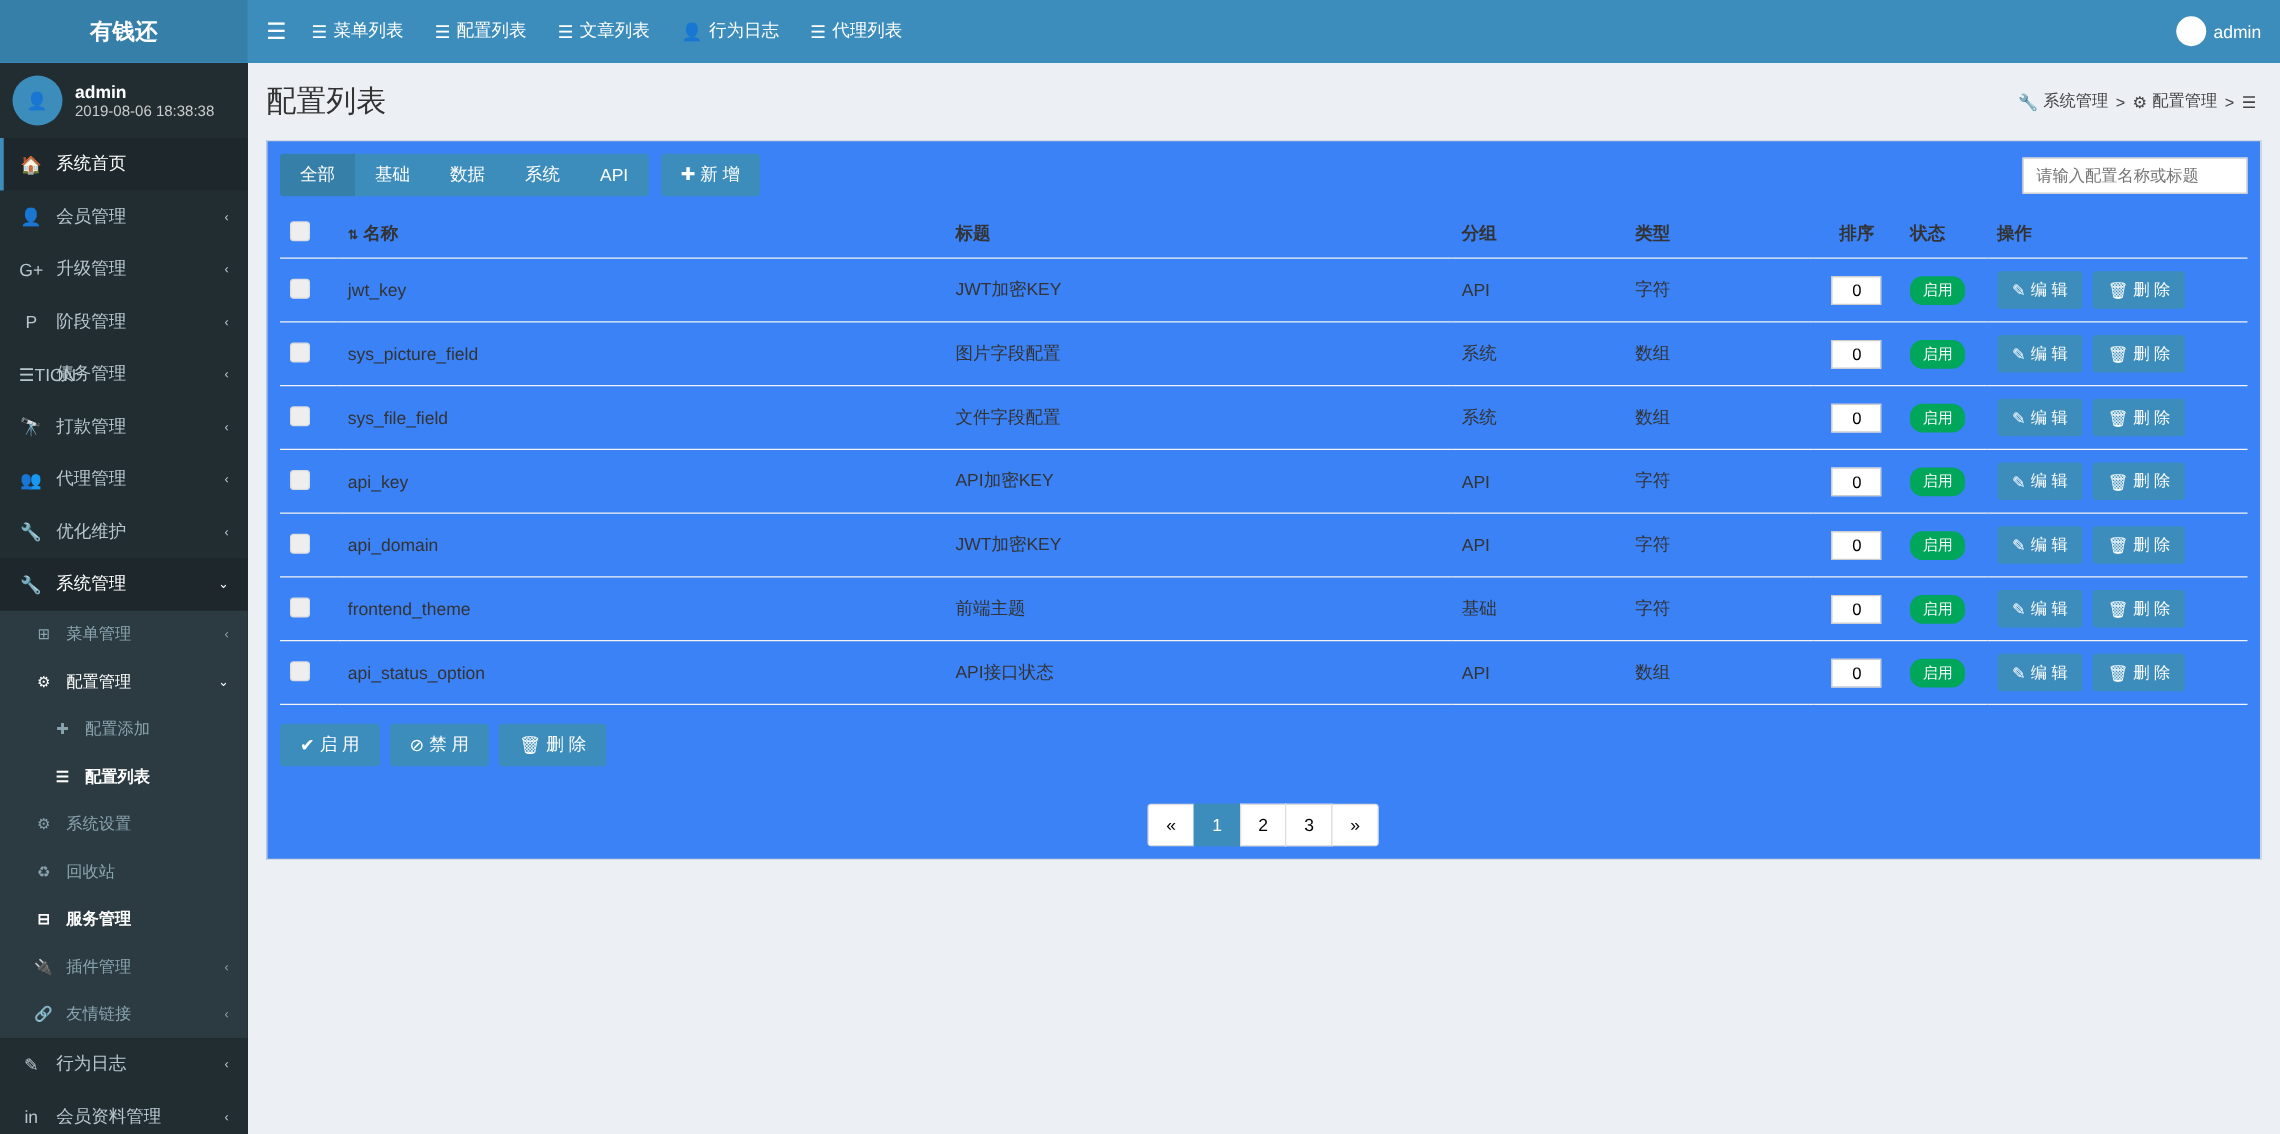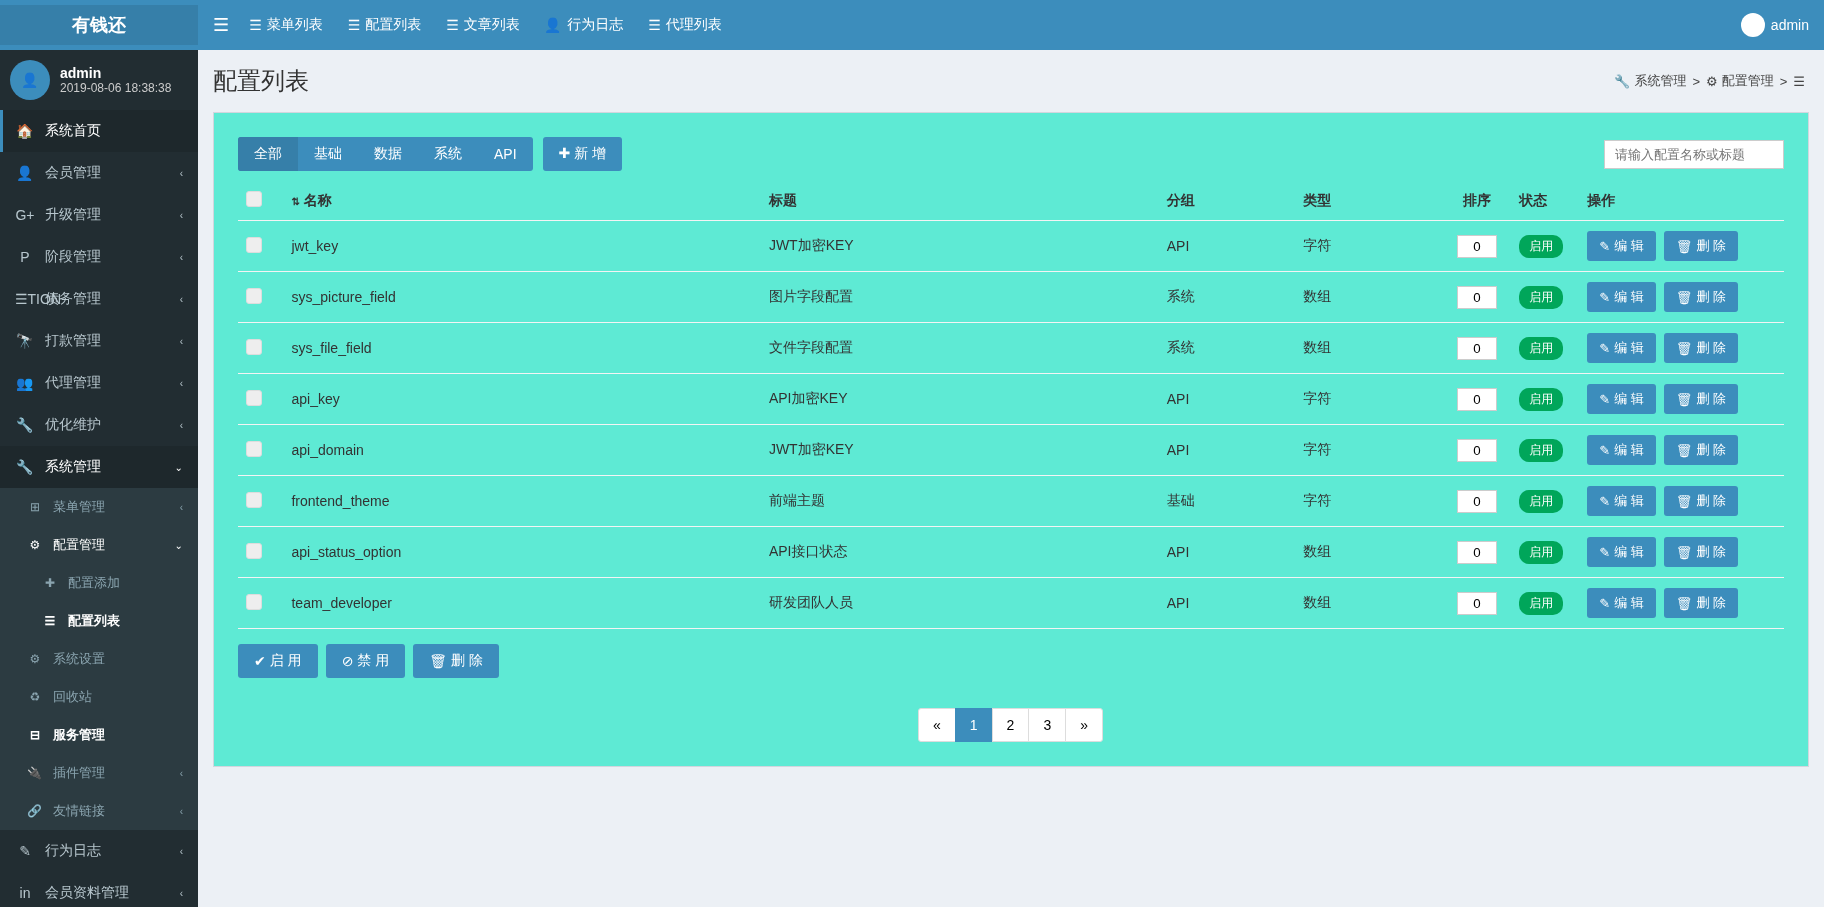--- a/index.html
+++ b/index.html
@@ -1,20 +1,20 @@
 <!DOCTYPE html>
 <html><head>
   <meta charset="utf-8">
   <style>
     * { margin: 0; padding: 0; box-sizing: border-box; }
     body { font-family: "Microsoft YaHei", Arial, sans-serif; font-size: 14px; color: #333; background: #ecf0f5; }
     
     
     .top-header { height: 50px; background: #3c8dbc; display: flex; align-items: center; position: fixed; top: 0; left: 0; right: 0; z-index: 100; }
-    .logo { width: 198px; height: 40px; display: flex; align-items: center; justify-content: center; color: #fff; font-size: 18px; font-weight: bold; background: #367fa9; }
+    .logo { width: 198px; height: 50px; display: flex; align-items: center; justify-content: center; color: #fff; font-size: 18px; font-weight: bold; background: #367fa9; }
     .top-nav { flex: 1; display: flex; align-items: center; padding: 0 15px; }
     .hamburger { color: #fff; font-size: 18px; margin-right: 20px; cursor: pointer; }
     .top-nav-item { color: #fff; margin-right: 25px; cursor: pointer; display: flex; align-items: center; }
     .top-nav-item .icon { margin-right: 5px; }
     .top-right { display: flex; align-items: center; padding-right: 15px; }
     .avatar { width: 24px; height: 24px; border-radius: 50%; background: #fff; margin-right: 6px; }
     .top-right span { color: #fff; }
     
     
     .sidebar { width: 198px; background: #222d32; position: fixed; top: 50px; left: 0; bottom: 0; overflow-y: auto; }
@@ -42,21 +42,21 @@
     
     
     .main { margin-left: 198px; margin-top: 50px; padding: 0; }
     .content-header { padding: 15px; display: flex; align-items: center; justify-content: space-between; }
     .content-header h1 { font-size: 24px; font-weight: normal; color: #333; }
     .breadcrumb { color: #444; font-size: 13px; display: flex; align-items: center; }
     .breadcrumb .icon { margin-right: 4px; }
     .breadcrumb .sep { margin: 0 6px; }
     
     .content-body { padding: 0 15px 15px; }
-    .card { background: #5eead4; border: 1px solid #d2d6de; padding: 24px; }
+    .card { background: #3b82f6; border: 1px solid #d2d6de; padding: 10px; }
     
     .toolbar { display: flex; align-items: center; margin-bottom: 10px; }
     .tab-group { display: flex; background: #3c8dbc; border-radius: 3px; overflow: hidden; }
     .tab-btn { padding: 8px 16px; color: #fff; cursor: pointer; border: none; background: transparent; font-size: 14px; }
     .tab-btn.active { background: #367fa9; }
     .add-btn { margin-left: 10px; padding: 8px 16px; background: #3c8dbc; color: #fff; border: none; border-radius: 3px; cursor: pointer; font-size: 14px; }
     .search-box { margin-left: auto; }
     .search-input { padding: 6px 10px; border: 1px solid #ccc; width: 180px; font-size: 13px; }
     
     
@@ -379,35 +379,20 @@
     <td>数组</td>
     <td style="text-align:center"><input class="sort-input" value="0" style=""></td>
     <td><span class="badge">启用</span></td>
     <td>
       <div class="action-btns">
         <button class="action-btn btn-edit"><span class="icon">✎</span>编 辑</button>
         <button class="action-btn btn-delete"><span class="icon">🗑</span>删 除</button>
       </div>
     </td>
   </tr>
-            <tr>
-    <td><span class="checkbox"></span></td>
-    <td>team_developer</td>
-    <td>研发团队人员</td>
-    <td>API</td>
-    <td>数组</td>
-    <td style="text-align:center"><input class="sort-input" value="0" style=""></td>
-    <td><span class="badge">启用</span></td>
-    <td>
-      <div class="action-btns">
-        <button class="action-btn btn-edit"><span class="icon">✎</span>编 辑</button>
-        <button class="action-btn btn-delete"><span class="icon">🗑</span>删 除</button>
-      </div>
-    </td>
-  </tr>
           </tbody>
       </table>
 
       <div class="bottom-actions">
         <button class="bottom-btn">
             <span class="icon">✔</span>
             <span>启 用</span>
           </button>
         <button class="bottom-btn">
             <span class="icon">⊘</span>

